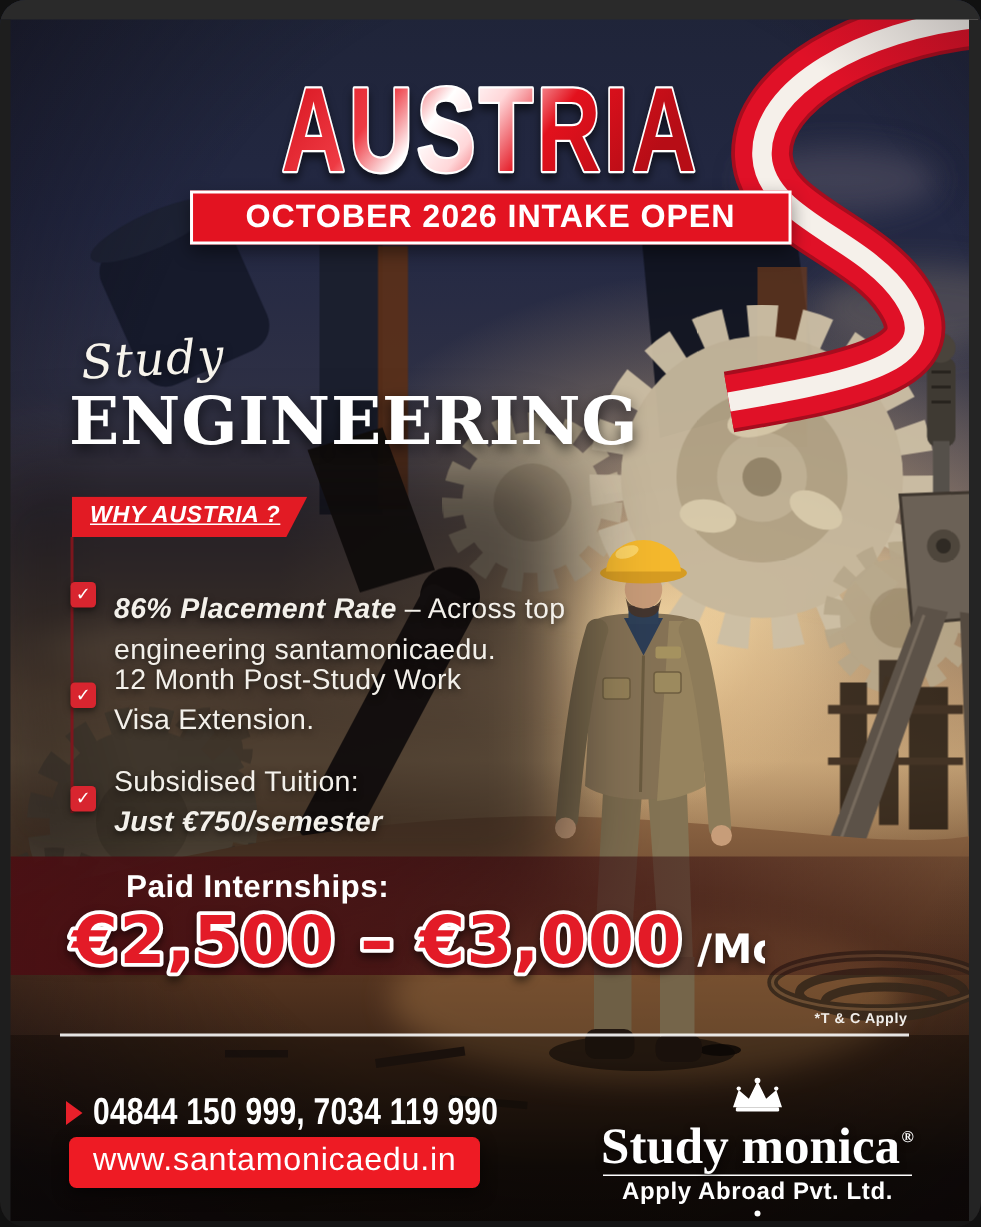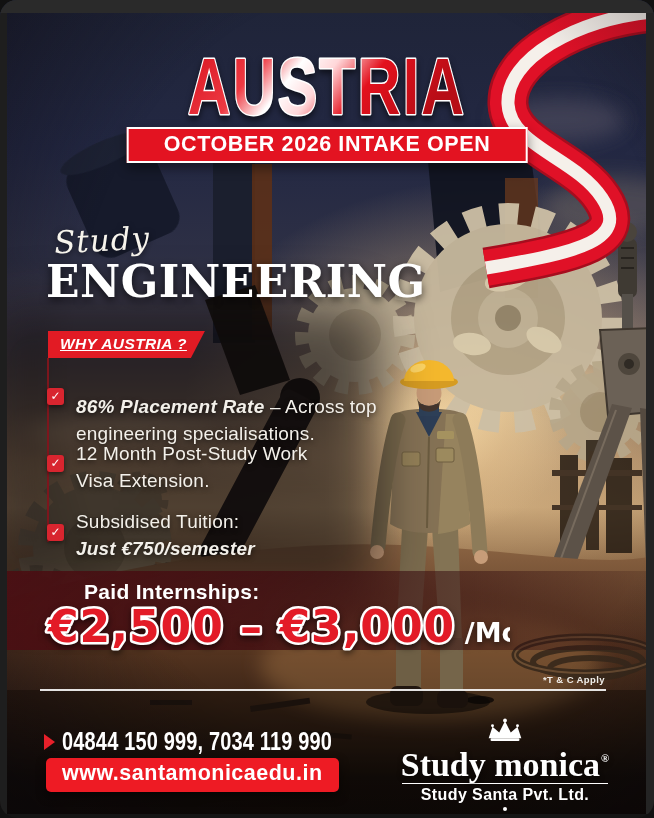--- a/index.html
+++ b/index.html
@@ -51,21 +51,21 @@
   
   .terms{left:430px;top:674px;width:175px;z-index:5;color:#f1eeea;font-size:9.5px;
          letter-spacing:.4px;text-align:right;font-weight:600;}
   .rule{left:40px;top:689px;width:566px;height:1.5px;background:rgba(250,250,250,.9);z-index:5;}
   
   .ph-arrow{left:44px;top:734px;width:0;height:0;z-index:5;border-top:8px solid transparent;
             border-bottom:8px solid transparent;border-left:11px solid #e8202a;}
   .phone{left:62px;top:727px;z-index:5;color:#fff;font-weight:700;font-size:25px;letter-spacing:.2px;
          transform:scaleX(.8);transform-origin:left center;white-space:nowrap;}
   .site{left:46px;top:758px;z-index:5;background:#ee1b24;color:#fff;font-size:21.5px;letter-spacing:.5px;
-        padding:3px 16px 6px;border-radius:5px;white-space:nowrap;box-shadow:0 4px 10px rgba(0,0,0,.5);font-weight:bold;}
+        padding:3px 16px 6px;border-radius:5px;white-space:nowrap;box-shadow:0 4px 10px rgba(0,0,0,.5);}
   
   .brand{left:394px;top:718px;width:222px;z-index:5;text-align:center;color:#fff;}
   .crown{width:46px;height:25px;margin:0 auto;display:block;}
   .bname{font-family:"Liberation Serif","DejaVu Serif",serif;font-weight:700;font-size:34px;
          line-height:30px;letter-spacing:0;white-space:nowrap;text-shadow:0 2px 5px rgba(0,0,0,.6);}
   .breg{font-size:11px;vertical-align:14px;margin-left:1px;}
   .bline{width:206px;height:1px;background:#fff;margin:3px auto 2px;}
   .btag{font-size:16px;font-weight:700;letter-spacing:.4px;}
   .bdot{width:4px;height:4px;border-radius:50%;background:#fff;margin:3px auto 0;}
 </style>
@@ -283,21 +283,21 @@
 
   <div class="abs study">Study</div>
   <div class="abs program">ENGINEERING</div>
 
   <div class="abs badge">WHY AUSTRIA ?</div>
   <div class="abs connector"></div>
 
   <div class="abs check cb1">✓</div>
   <div class="abs item it1">
     <span class="bi">86% Placement Rate</span><span> – </span><span>Across top</span><br>
-    <span>engineering specialisations.</span>
+    <span>engineering santamonicaedu.</span>
   </div>
 
   <div class="abs check cb2">✓</div>
   <div class="abs item it2">
     <span>12 Month Post-Study Work</span><br>
     <span>Visa Extension.</span>
   </div>
 
   <div class="abs check cb3">✓</div>
   <div class="abs item it3">
@@ -324,21 +324,21 @@
   <div class="abs brand">
     <svg class="crown" viewBox="0 0 46 26">
       <path d="M6 21 L10 9 L17 15 L23 3 L29 15 L36 9 L40 21 Z" fill="#ffffff"></path>
       <rect x="8" y="21" width="30" height="3" rx="1" fill="#ffffff"></rect>
       <circle cx="23" cy="2.5" r="2" fill="#ffffff"></circle>
       <circle cx="10" cy="8" r="1.5" fill="#ffffff"></circle>
         <circle cx="36" cy="8" r="1.5" fill="#ffffff"></circle>
     </svg>
     <div class="bname"><span>Study monica</span><sup class="breg">®</sup></div>
     <div class="bline"></div>
-    <div class="btag">Study Santa Pvt. Ltd.</div>
+    <div class="btag">Apply Abroad Pvt. Ltd.</div>
     <div class="bdot"></div>
   </div>
 
   <div class="abs frame-top"></div>
   <div class="abs frame-left"></div>
   <div class="abs frame-right"></div>
   <div class="abs frame-bottom"></div>
 </div>
 
 </body></html>

